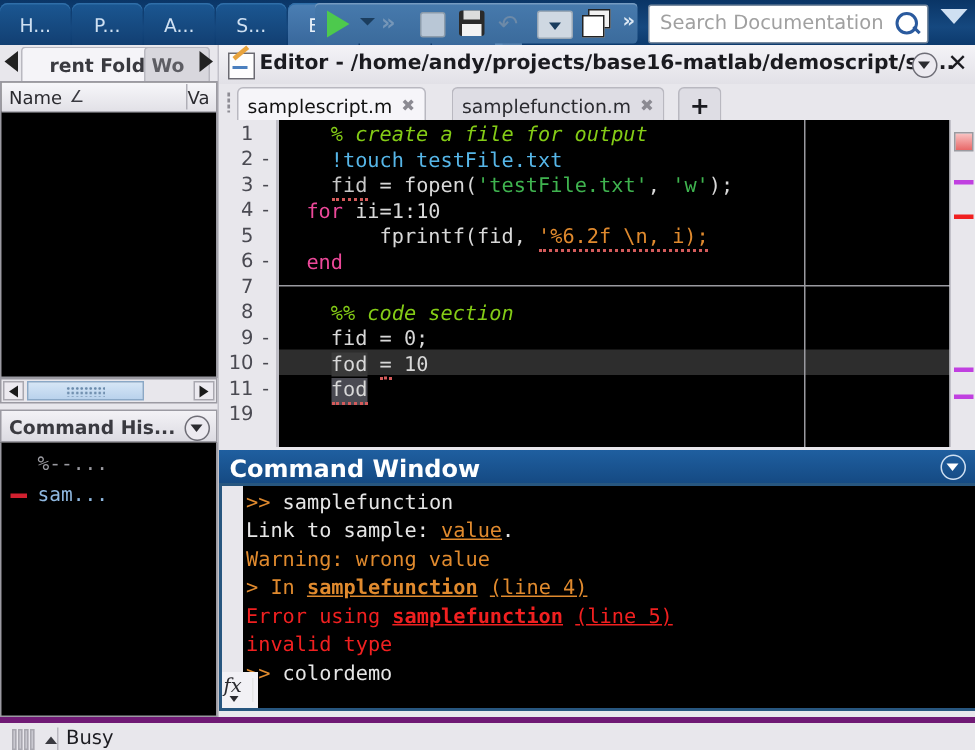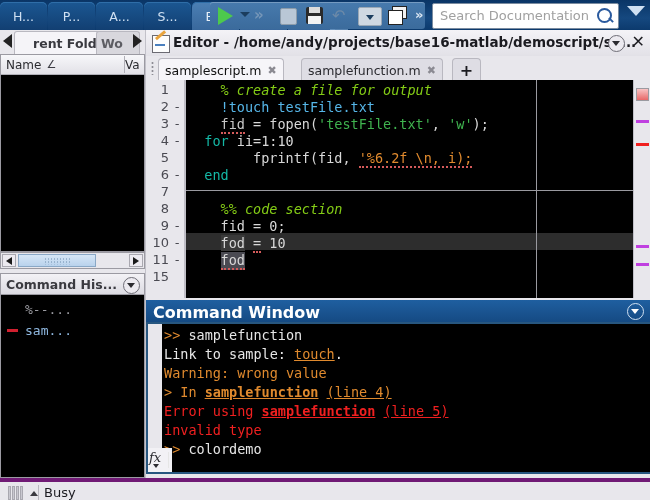--- a/index.html
+++ b/index.html
@@ -213,21 +213,21 @@
     color:#d8d8d8;
   }
   .cl{position:absolute;left:0;height:17px;line-height:17px;white-space:pre;}
   .rowhl{position:absolute;left:0;right:0;height:17px;background:#2d2d2d;}
   .seclin{position:absolute;left:0;right:0;height:1px;background:#9a9aa0;}
   .collim{position:absolute;top:0;width:1px;height:218px;background:#9a9aa0;}
   .c-cmt{color:#84cc16;font-style:italic;}
   .c-shell{color:#56b6e8;}
   .c-var{color:#c8c8c8;}
   .c-str{color:#3fb34f;}
-  .c-kw{color:#14b8a6;}
+  .c-kw{color:#ec4899;}
   .c-fmt{color:#e08a2e;}
   .c-plain{color:#d8d8d8;}
   .sq{border-bottom:2px dotted #d45b5b;}
   .sq-or{border-bottom:2px dotted #d45b5b;}
   .varbox{background:#3a3a3a;}
   .selhl{background:#4a4a52;}
 
   .edscroll{
     position:absolute;right:0;top:50px;width:16px;height:218px;background:#e8e7ec;
     border-left:1px solid #c2c1c9;
@@ -414,21 +414,21 @@
         <div class="lnum" style="top:19px;">2</div>
         <div class="lnum" style="top:36px;">3</div>
         <div class="lnum" style="top:53px;">4</div>
         <div class="lnum" style="top:70px;">5</div>
         <div class="lnum" style="top:87px;">6</div>
         <div class="lnum" style="top:104px;">7</div>
         <div class="lnum" style="top:121px;">8</div>
         <div class="lnum" style="top:138px;">9</div>
         <div class="lnum" style="top:155px;">10</div>
         <div class="lnum" style="top:172px;">11</div>
-        <div class="lnum" style="top:189px;">15</div>
+        <div class="lnum" style="top:189px;">19</div>
         <div class="dash" style="top:19px;">-</div>
         <div class="dash" style="top:36px;">-</div>
         <div class="dash" style="top:53px;">-</div>
         <div class="dash" style="top:87px;">-</div>
         <div class="dash" style="top:138px;">-</div>
         <div class="dash" style="top:155px;">-</div>
         <div class="dash" style="top:172px;">-</div>
       </div>
 
       <div class="code">
@@ -459,21 +459,21 @@
 
   <div class="cmdwin">
     <div class="cw-title">
       <span class="t">Command Window</span>
       <span class="cw-dd"></span>
     </div>
     <div class="cw-body">
       <div class="cw-left"></div>
       <div class="cw-out">
         <div class="cwline"><span class="o-orange">&gt;&gt; </span><span class="o-white">samplefunction</span></div>
-        <div class="cwline"><span class="o-white">Link to sample: </span><span class="o-link">touch</span><span class="o-white">.</span></div>
+        <div class="cwline"><span class="o-white">Link to sample: </span><span class="o-link">value</span><span class="o-white">.</span></div>
         <div class="cwline"><span class="o-orange">Warning: wrong value</span></div>
         <div class="cwline"><span class="o-orange">&gt; In </span><span class="o-bold-l">samplefunction</span><span class="o-orange"> </span><span class="o-link">(line 4)</span></div>
         <div class="cwline"><span class="o-red">Error using </span><span class="o-bold-r">samplefunction</span><span class="o-red"> </span><span class="o-ul-r">(line 5)</span></div>
         <div class="cwline"><span class="o-red">invalid type</span></div>
         <div class="cwline"><span class="o-orange">&gt;&gt; </span><span class="o-white">colordemo</span></div>
       </div>
       <div class="fxbox">
         <span class="fx">fx</span>
         <span class="ca"></span>
       </div>

